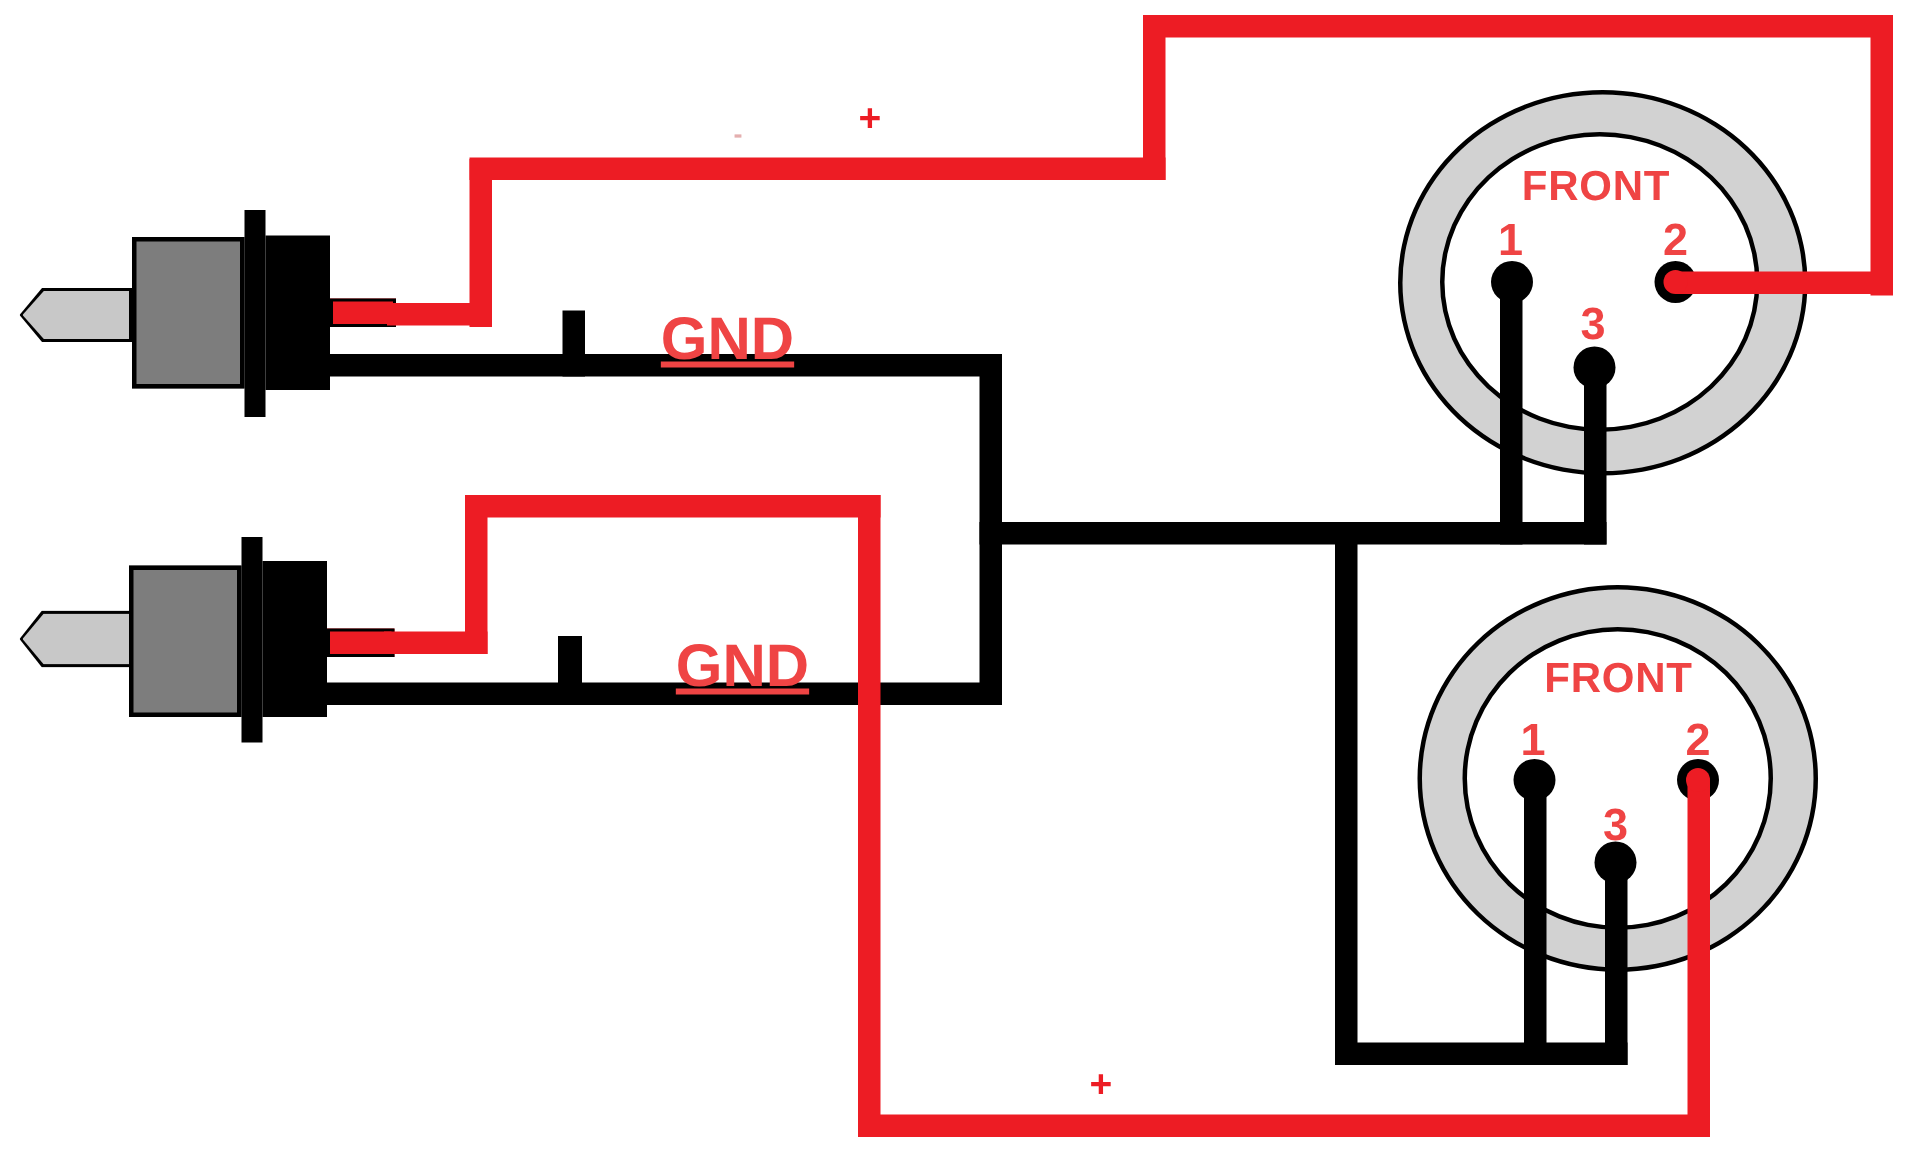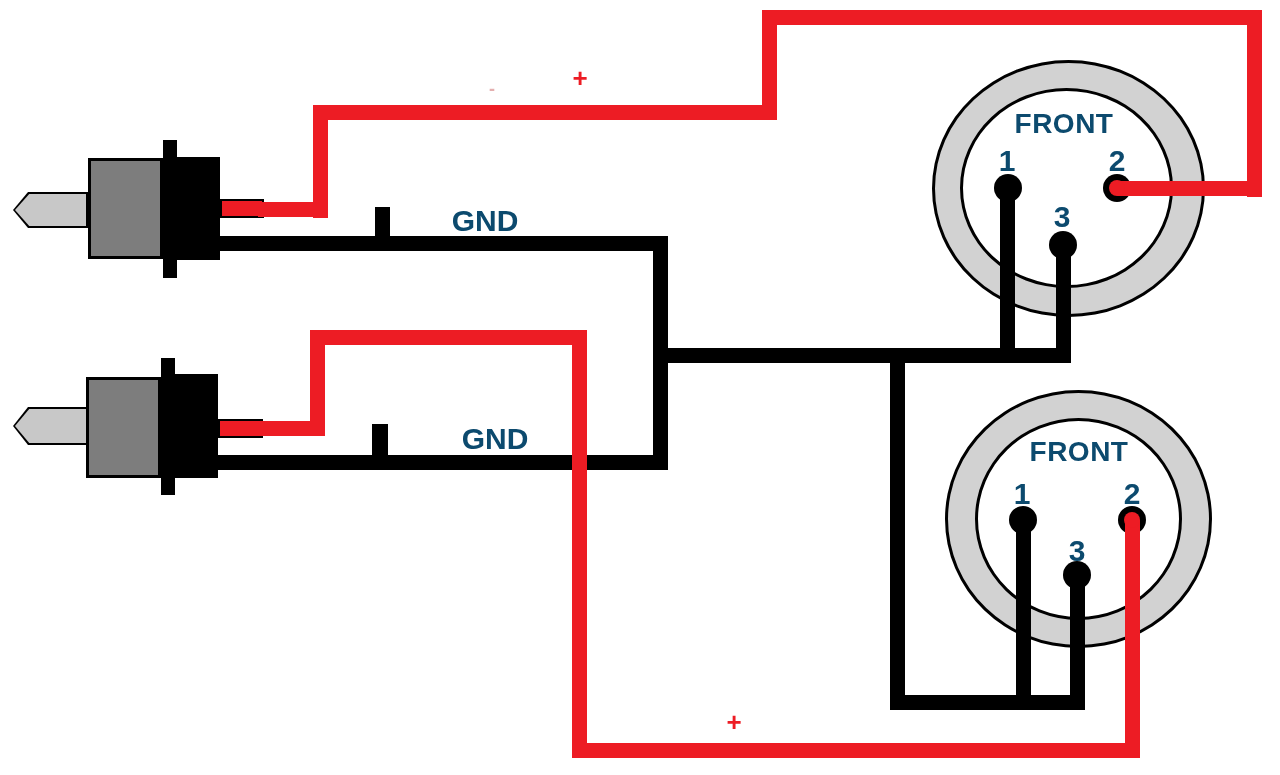--- a/index.html
+++ b/index.html
@@ -16,24 +16,24 @@
     overflow:hidden;font-family:"Liberation Sans",sans-serif;
   }
   .wire{position:absolute;}
   .wire.black{background:var(--black);z-index:20;}
   .wire.red{background:var(--red);z-index:30;}
   .stub{position:absolute;background:var(--red);border:2px solid #000;box-sizing:border-box;z-index:29;}
   .ring{position:absolute;border:3px solid #000;border-radius:50%;background:var(--ring);z-index:10;}
   .face{position:absolute;border:3px solid #000;border-radius:50%;background:var(--face);z-index:11;}
   .pin{position:absolute;width:28px;height:28px;border-radius:50%;background:var(--black);z-index:25;}
   .pincap{position:absolute;width:16px;height:16px;border-radius:50%;background:var(--red);z-index:35;}
-  .lbl{position:absolute;z-index:15;color:#0c4a6e;font-weight:bold;text-align:center;line-height:1;}
+  .lbl{position:absolute;z-index:15;color:#ef4444;font-weight:bold;text-align:center;line-height:1;}
   .front-lbl{font-size:28px;letter-spacing:0.5px;}
   .pin-lbl{font-size:30px;width:30px;}
-  .gnd-lbl{font-size:30px;width:110px;z-index:22;}
+  .gnd-lbl{font-size:40px;width:110px;z-index:22;text-decoration:underline;}
   .plus-lbl{font-size:26px;width:32px;color:var(--red);z-index:31;}
   .minus-lbl{font-size:18px;width:20px;color:rgba(205,110,110,0.55);z-index:12;}
   .jack-part{position:absolute;z-index:22;}
   .jack-black{background:var(--black);}
   .jack-body{background:var(--jack-body);border:3px solid #000;box-sizing:border-box;}
   .tip-outer{background:var(--black);clip-path:polygon(100% 0,20% 0,0 50%,20% 100%,100% 100%);}
   .tip-inner{position:absolute;left:2px;top:2px;right:2px;bottom:2px;background:var(--jack-tip);clip-path:polygon(100% 0,20% 0,0 50%,20% 100%,100% 100%);}
 </style>
 </head>
 <body>

